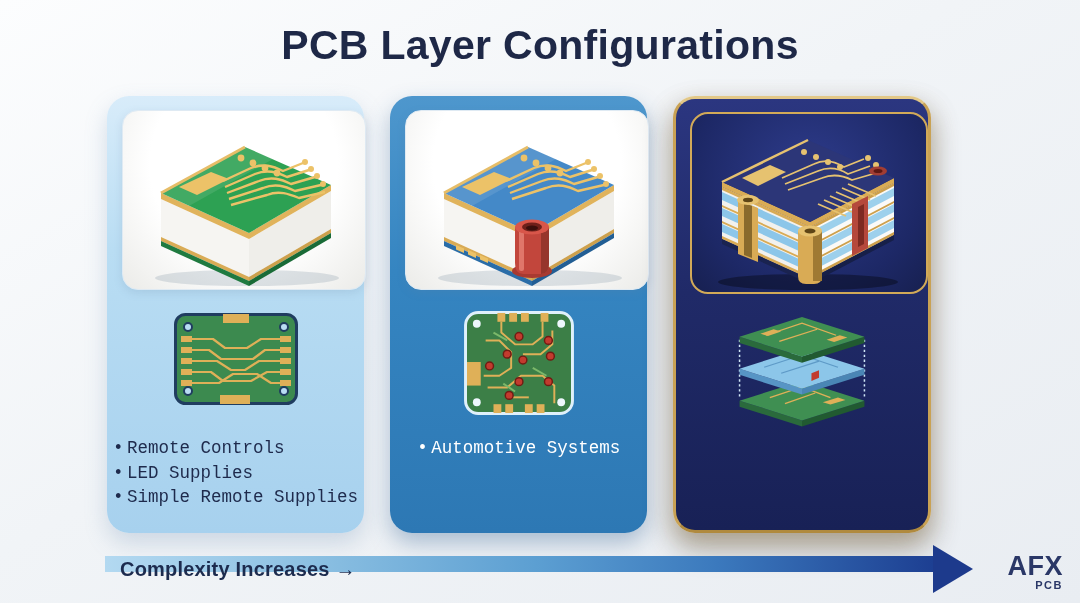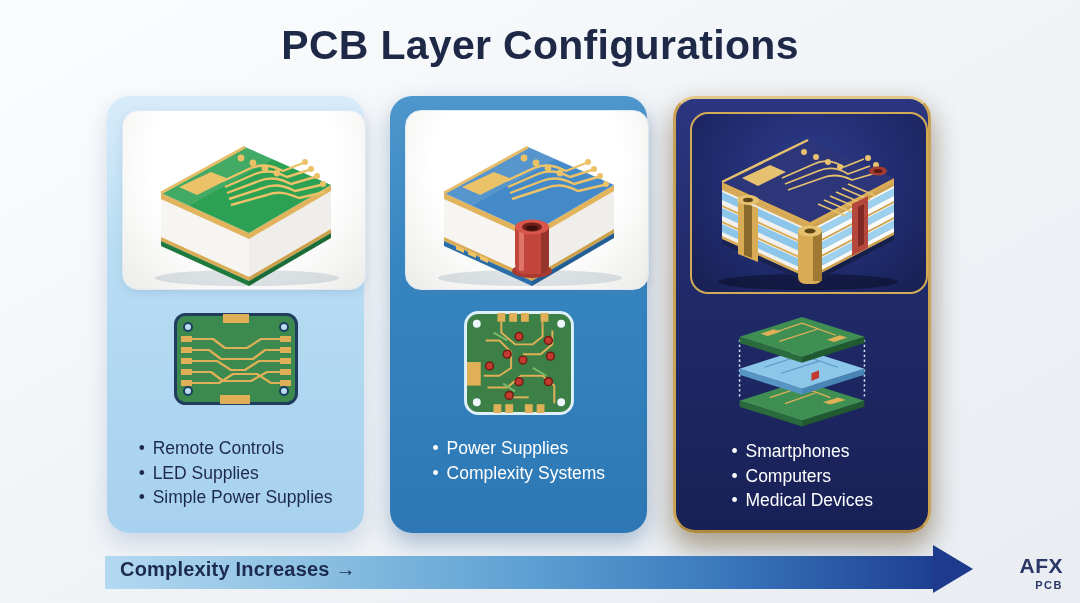--- a/index.html
+++ b/index.html
@@ -1,21 +1,21 @@
 <!DOCTYPE html>
 <html><head>
 <meta charset="utf-8">
 <style>
   html,body{margin:0;padding:0;}
   body{width:1080px;height:603px;overflow:hidden;font-family:"Liberation Sans",sans-serif;}
   .stage{position:relative;width:1080px;height:603px;
     background:linear-gradient(150deg,#fcfdfe 0%,#f1f4f7 45%,#e9edf2 100%);}
   .title{position:absolute;top:22px;left:0;right:0;text-align:center;
     font-size:41px;font-weight:800;color:#1e2847;letter-spacing:.3px;}
-  .cards{position:absolute;left:107px;top:96px;width:824px;display:flex;gap:26px;}
+  .cards{position:absolute;left:107px;top:96px;width:824px;display:flex;gap:26px;font-family:Liberation Mono, monospace;}
   .card{position:relative;width:272px;height:437px;border-radius:22px;box-sizing:border-box;}
   .card1{background:linear-gradient(180deg,#d8ecfa 0%,#b9ddf3 35%,#a7d1ee 100%);
     box-shadow:0 10px 22px rgba(110,145,180,.28);}
   .card2{background:linear-gradient(180deg,#4e97cd 0%,#3585c1 40%,#2d78b4 100%);
     box-shadow:0 10px 22px rgba(40,90,140,.35);}
   .card3{background:linear-gradient(180deg,#2b3680 0%,#202a68 45%,#182156 100%);
     border:3px solid #c9a254;border-color:#e3c887 #c9a254 #b08a3e #c9a254;
     box-shadow:0 12px 26px rgba(150,110,40,.38),0 14px 30px rgba(20,30,60,.25);}
   .panel{position:absolute;left:15px;top:14px;width:242px;height:178px;border-radius:16px;overflow:hidden;}
   .panel-white{background:radial-gradient(ellipse at 50% 30%,#ffffff 55%,#ebebe8 100%);
@@ -25,28 +25,28 @@
     border:2px solid #d2aa58;box-sizing:border-box;}
   .panel svg{display:block;margin:0 auto;}
   .midicon{position:absolute;left:0;right:0;top:215px;display:flex;justify-content:center;}
   .list{position:absolute;left:0;right:0;top:340px;display:flex;justify-content:center;}
   .list ul{margin:0;padding:0;list-style:none;font-size:17.5px;line-height:24.5px;font-weight:500;}
   .list li{white-space:nowrap;}
   .bul{display:inline-block;width:14px;}
   .ink-dark ul{color:#1e2a4c;}
   .ink-light ul{color:#ffffff;}
   .arrow{position:absolute;left:105px;top:545px;width:868px;height:48px;}
-  .arrow-body{position:absolute;left:0;top:11px;width:828px;height:33px;
+  .arrow-body{position:absolute;left:0;top:11px;width:828px;height:16px;
     background:linear-gradient(90deg,#b3d9f1 0%,#8cc0e2 25%,#5c9fd2 52%,#3b79bd 74%,#1d3f92 100%);text-decoration:underline;}
   .arrow-head{position:absolute;left:828px;top:0;width:0;height:0;
     border-top:24px solid transparent;border-bottom:24px solid transparent;border-left:40px solid #1d3a8c;}
   .arrow-label{position:absolute;left:15px;top:0;height:27px;line-height:27px;
     font-size:20px;font-weight:800;color:#1c2b4e;letter-spacing:.2px;}
   .logo{position:absolute;right:17px;top:553px;width:62px;text-align:right;color:#2a3767;}
-  .logo-afx{font-size:21px;font-weight:800;line-height:26px;letter-spacing:.5px;}
+  .logo-afx{font-size:27px;font-weight:800;line-height:26px;letter-spacing:.5px;}
   .logo-pcb{font-size:11px;font-weight:800;line-height:13px;letter-spacing:1.5px;}
 </style>
 </head>
 <body>
 
 <div class="stage">
 
   <div class="title">PCB Layer Configurations</div>
 
   <div class="cards">
@@ -114,21 +114,21 @@
               <circle cx="111" cy="15" r="4"></circle>
             <circle cx="15" cy="79" r="4"></circle>
               <circle cx="111" cy="79" r="4"></circle>
           </g>
         </svg>
       </div>
       <div class="list ink-dark">
         <ul>
           <li><span class="bul">•</span><span>Remote Controls</span></li>
           <li><span class="bul">•</span><span>LED Supplies</span></li>
-          <li><span class="bul">•</span><span>Simple Power Supplies</span></li>
+          <li><span class="bul">•</span><span>Simple Remote Supplies</span></li>
         </ul>
       </div>
     </div>
 
     <div class="card card2">
       <div class="panel panel-white">
         <svg width="242" height="178" viewBox="0 0 242 178">
           <ellipse cx="124" cy="167" rx="92" ry="8" fill="rgba(110,130,150,.22)"></ellipse>
           <polygon points="38,88 126,128 126,166 38,126" fill="#f6f5f2"></polygon>
           <polygon points="126,128 208,80 208,118 126,166" fill="#efeeea"></polygon>
@@ -209,22 +209,21 @@
           <g fill="#eef7fd">
             <circle cx="13" cy="13" r="4"></circle>
               <circle cx="99" cy="13" r="4"></circle>
             <circle cx="13" cy="93" r="4"></circle>
               <circle cx="99" cy="93" r="4"></circle>
           </g>
         </svg>
       </div>
       <div class="list ink-light">
         <ul>
-          <li><span class="bul">•</span><span>Power Supplies</span></li>
-          <li><span class="bul">•</span><span>Complexity Systems</span></li>
+          <li><span class="bul">•</span><span>Automotive Systems</span></li>
         </ul>
       </div>
     </div>
 
     <div class="card card3">
       <div class="panel panel-navy">
         <svg width="234" height="178" viewBox="0 0 234 174">
           <ellipse cx="116" cy="166" rx="90" ry="8" fill="rgba(0,0,0,.35)"></ellipse>
 
           <polygon points="30,71 118,111 118,163 30,123" fill="#f2f1ee"></polygon>
@@ -316,27 +315,20 @@
           <polygon points="74,56 140,30 140,38 74,64" fill="#215a31"></polygon>
           <polygon points="74,4 140,30 74,56 8,30" fill="#3f8f52"></polygon>
           <g stroke="#dfb058" stroke-width="1.6" fill="none">
             <path d="M36 28 L74 12 L110 28"></path>
               <path d="M50 36 L90 20"></path>
           </g>
           <polygon points="30,26 44,20 52,23 38,29" fill="#dfb058"></polygon>
           <polygon points="100,34 114,28 122,31 108,37" fill="#dfb058"></polygon>
         </svg>
       </div>
-      <div class="list ink-light">
-        <ul>
-          <li><span class="bul">•</span><span>Smartphones</span></li>
-          <li><span class="bul">•</span><span>Computers</span></li>
-          <li><span class="bul">•</span><span>Medical Devices</span></li>
-        </ul>
-      </div>
     </div>
   </div>
 
   <div class="arrow">
     <div class="arrow-body">
       <div class="arrow-label">Complexity Increases →</div>
     </div>
     <div class="arrow-head"></div>
   </div>
 

